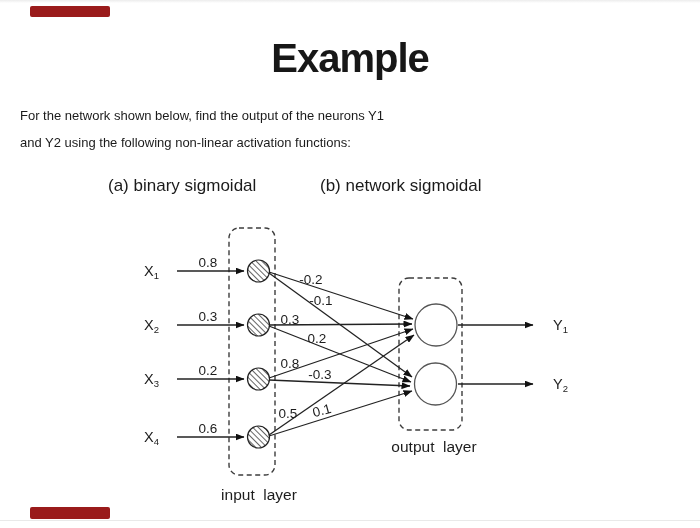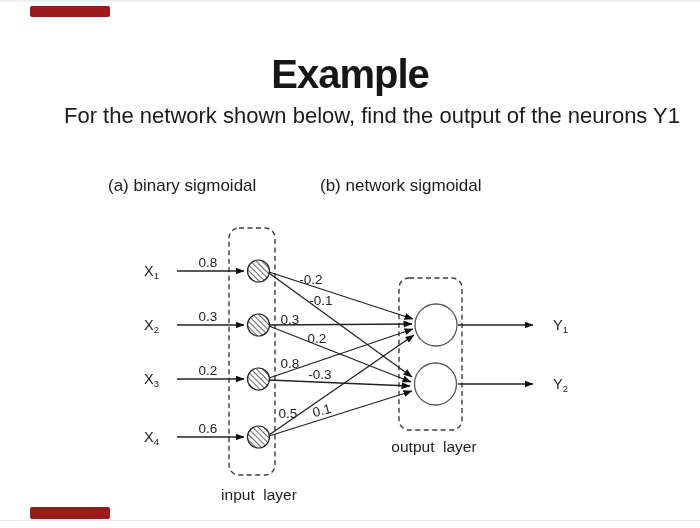--- a/index.html
+++ b/index.html
@@ -11,27 +11,27 @@
     font-family:"Liberation Sans", sans-serif;
     color:#1e1e1e;
   }
   .edge-top{position:absolute;top:0;left:0;right:0;height:3px;
     background:linear-gradient(#ececec,#ffffff);}
   .edge-bottom{position:absolute;top:520px;left:0;right:0;height:1px;background:#e9e9e9;}
   .accent{position:absolute;left:30px;width:80px;background:#9a1b1b;border-radius:2px;}
   .accent-top{top:6px;height:11px;}
   .accent-bottom{top:507px;height:12px;}
   .title{
-    position:absolute;top:38px;left:0;right:0;margin:16px;
+    position:absolute;top:38px;left:0;right:0;margin:0;
     text-align:center;font-size:40px;line-height:1;font-weight:700;color:#171717;
     letter-spacing:-1px;
   }
   .body-text{
     position:absolute;top:102px;left:20px;right:20px;
-    text-align:right;font-size:22px;line-height:27px;color:#1b1b1b;
+    text-align:left;font-size:13px;line-height:27px;color:#1b1b1b;
   }
   .options{position:absolute;top:176px;left:0;right:12px;height:24px;font-size:17px;color:#1b1b1b;text-decoration:underline;}
   .opt-a{position:absolute;left:108px;top:0;}
   .opt-b{position:absolute;left:320px;top:0;}
   .net{position:absolute;top:0;left:0;}
   .net text{fill:#1d1d1d;font-family:"Liberation Sans", sans-serif;}
   .xlbl{font-size:14.5px;}
   .ylbl{font-size:14.5px;}
   .sub{font-size:9.5px;}
   .wlbl{font-size:13.5px;text-anchor:middle;}
@@ -48,20 +48,21 @@
 
   <div class="edge-top"></div>
   <div class="edge-bottom"></div>
   <div class="accent accent-top"></div>
   <div class="accent accent-bottom"></div>
 
   <h1 class="title">Example</h1>
 
   <div class="body-text">
     <div>For the network shown below, find the output of the neurons Y1</div>
+    <div>and Y2 using the following non-linear activation functions:</div>
   </div>
 
   <div class="options">
     <span class="opt-a">(a) binary sigmoidal</span>
     <span class="opt-b">(b) network sigmoidal</span>
   </div>
 
   <svg class="net" width="700" height="528" viewBox="0 0 700 528">
     <defs>
       <pattern id="hatch" patternUnits="userSpaceOnUse" width="4" height="4" patternTransform="rotate(-45)">

